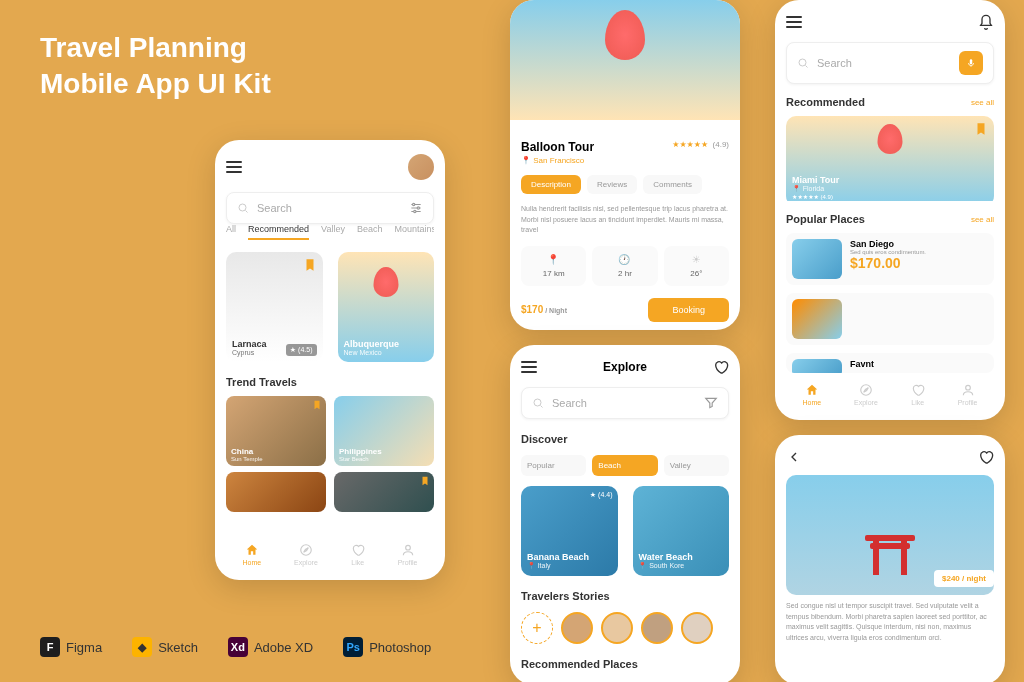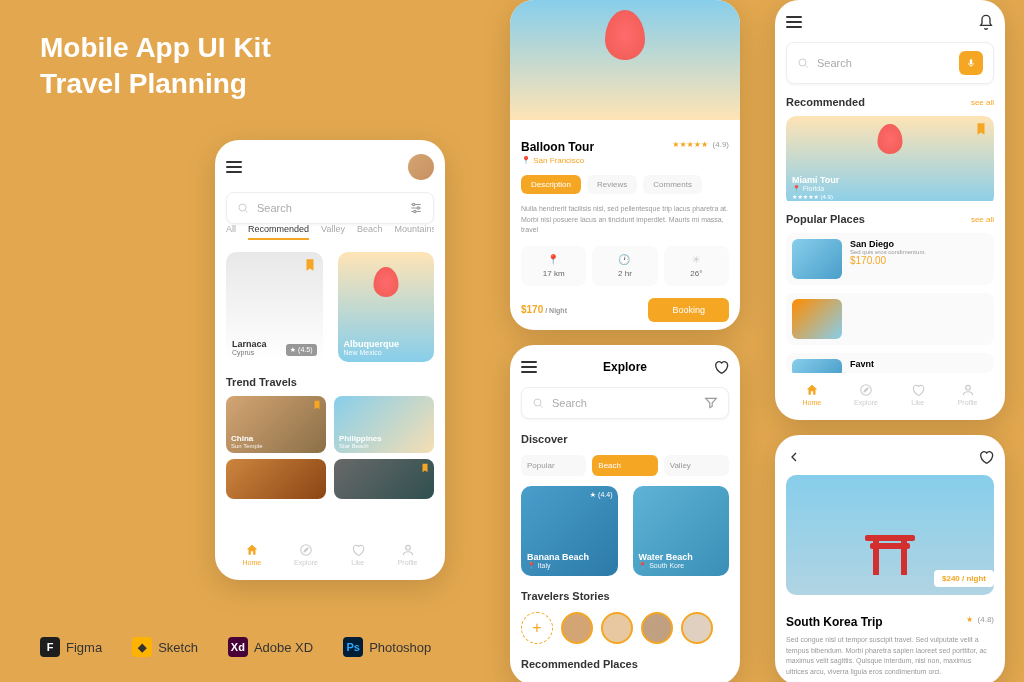--- a/index.html
+++ b/index.html
@@ -30,21 +30,21 @@
 .cards{display:flex;gap:15px;margin-top:12px;overflow:hidden}
 .card{border-radius:10px;height:110px;min-width:95px;flex:1;position:relative;background:linear-gradient(135deg,#87CEEB,#fff);overflow:hidden}
 .card-bookmark{position:absolute;top:6px;right:6px;width:14px;height:14px}
 .card-info{position:absolute;bottom:6px;left:6px;right:6px}
 .card-name{color:#fff;font-size:9px;font-weight:600}
 .card-loc{color:#fff;font-size:7px;opacity:0.9}
 .card-rating{position:absolute;bottom:6px;right:6px;background:rgba(0,0,0,0.4);color:#fff;font-size:7px;padding:2px 4px;border-radius:3px}
 .section-title{font-size:11px;font-weight:600;margin-top:14px;color:#333}
 .see-all{font-size:8px;color:#f5a623}
 .small-cards{display:flex;gap:8px;margin-top:8px}
-.small-card{flex:1;border-radius:8px;height:57px;position:relative;background:linear-gradient(135deg,#f5a623,#e89020);overflow:hidden}
+.small-card{flex:1;border-radius:8px;height:70px;position:relative;background:linear-gradient(135deg,#f5a623,#e89020);overflow:hidden}
 .small-card-info{position:absolute;bottom:4px;left:5px}
 .small-card-name{color:#fff;font-size:8px;font-weight:600}
 .small-card-sub{color:#fff;font-size:6px;opacity:0.9}
 .nav-bar{display:flex;justify-content:space-around;margin-top:auto;padding-top:10px}
 .nav-item{display:flex;flex-direction:column;align-items:center;gap:2px;font-size:7px;color:#ccc}
 .nav-item.active{color:#f5a623}
 .nav-icon{width:14px;height:14px}
 .detail-img{height:120px;border-radius:10px;background:linear-gradient(180deg,#87CEEB 0%,#FFE4B5 100%);position:relative;overflow:hidden}
 .balloon{position:absolute;width:40px;height:50px;background:radial-gradient(#ff6b6b,#ee5a52);border-radius:50% 50% 50% 50% / 60% 60% 40% 40%;top:10px;left:50%;transform:translateX(-50%)}
 .detail-title{font-size:12px;font-weight:600;margin-top:10px}
@@ -69,35 +69,35 @@
 .filter-tab.active{background:#f5a623;color:#fff}
 .beach-card{height:90px;border-radius:10px;background:linear-gradient(135deg,#4a9eca,#2c7aa8);position:relative;flex:1}
 .story-row{display:flex;gap:8px;margin-top:10px;align-items:center}
 .story{width:32px;height:32px;border-radius:50%;background:#ddd;border:2px solid #f5a623}
 .story.add{background:#fff;border:1px dashed #f5a623;display:flex;align-items:center;justify-content:center;color:#f5a623}
 .place-row{display:flex;gap:8px;margin-top:8px;padding:6px;border-radius:8px}
 .place-img{width:50px;height:40px;border-radius:6px;background:linear-gradient(135deg,#87CEEB,#4a9eca)}
 .place-info{flex:1}
 .place-name{font-size:9px;font-weight:600}
 .place-desc{font-size:6px;color:#999}
-.place-price{font-size:10px;color:#f5a623;font-weight:400}
+.place-price{font-size:14px;color:#f5a623;font-weight:700}
 .back-btn{width:16px;height:16px}
 .korea-img{height:120px;border-radius:10px;background:linear-gradient(180deg,#87CEEB 0%,#b0d4e3 100%);position:relative;margin-top:10px}
 .torii{position:absolute;bottom:20px;left:50%;transform:translateX(-50%);width:50px;height:40px}
 .torii-top{position:absolute;top:0;width:100%;height:6px;background:#d32f2f;border-radius:2px}
 .torii-leg{position:absolute;bottom:0;width:6px;height:35px;background:#d32f2f}
 .torii-leg.l{left:8px}.torii-leg.r{right:8px}
 .price-badge{position:absolute;bottom:8px;right:0;background:#fff;padding:4px 8px;border-radius:4px;font-size:8px;color:#f5a623;font-weight:600}
 </style>
 </head>
 <body>
 
 <div class="title">
+  <div>Travel Planning</div>
   <div>Mobile App UI Kit</div>
-  <div>Travel Planning</div>
 </div>
 
 <div class="tools">
   <div class="tool">
       <div class="tool-icon" style="background:#1e1e1e">F</div>
       <span>Figma</span>
     </div>
   <div class="tool">
       <div class="tool-icon" style="background:#fdb300;color:#333">◆</div>
       <span>Sketch</span>
@@ -417,19 +417,15 @@
   </div>
   <div class="korea-img">
     <div class="torii">
         <div class="torii-top"></div>
         <div class="torii-top" style="top:8px;width:80%;left:10%"></div>
         <div class="torii-leg l"></div>
         <div class="torii-leg r"></div>
       </div>
     <div class="price-badge">$240 / night</div>
   </div>
-  <div class="row" style="margin-top:10px">
-    <div class="detail-title">South Korea Trip</div>
-    <div><span class="stars">★</span> <span class="rating-text">(4.8)</span></div>
-  </div>
   <div class="desc-text" style="margin-top:6px">Sed congue nisl ut tempor suscipit travel. Sed vulputate velit a tempus bibendum. Morbi pharetra sapien laoreet sed porttitor, ac maximus velit sagittis. Quisque interdum, nisi non, maximus ultrices arcu, viverra ligula eros condimentum orci.</div>
 
 </div>
 
 </body></html>

